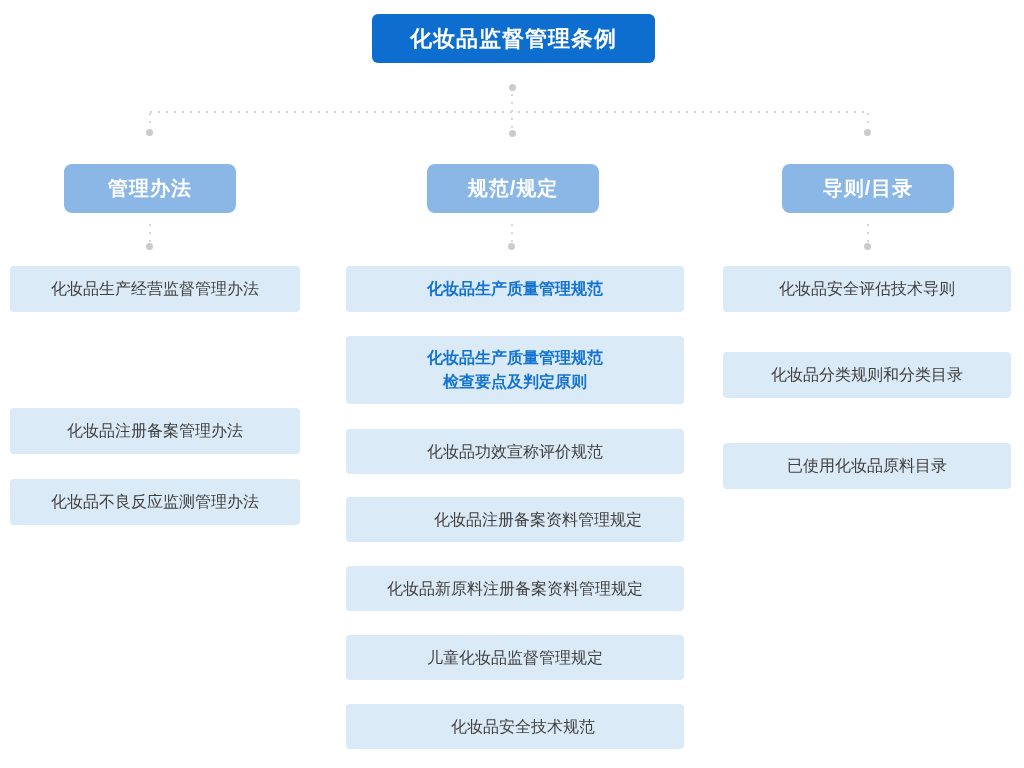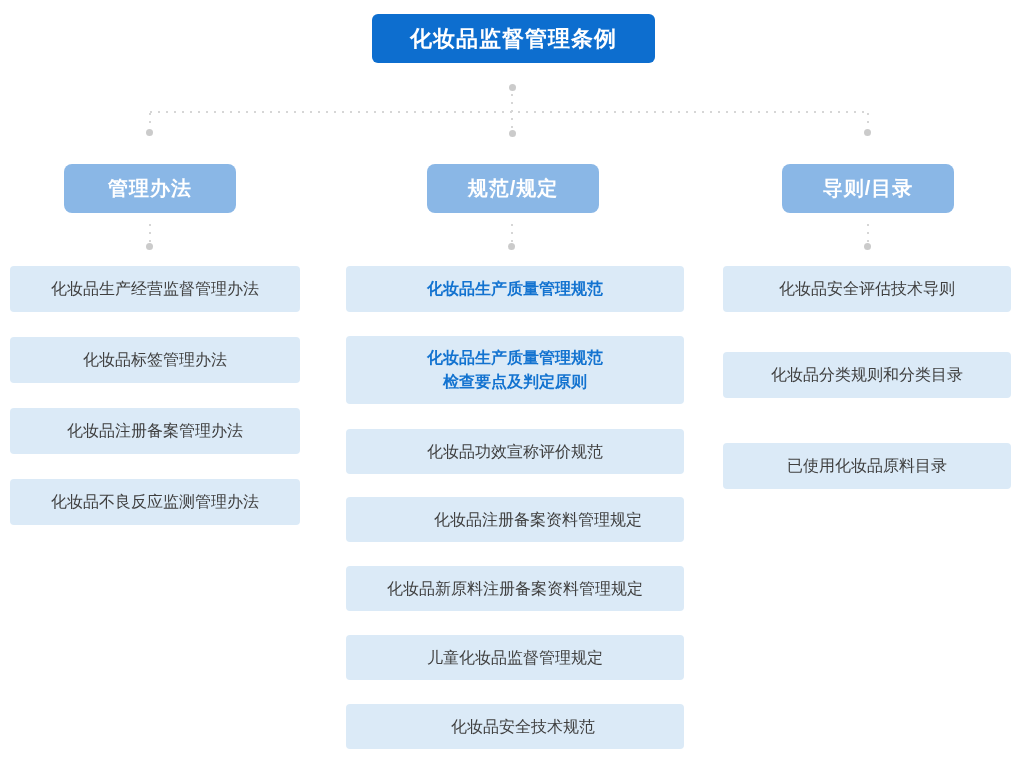--- a/index.html
+++ b/index.html
@@ -61,21 +61,20 @@
   <div class="dot-v" style="left:511px;top:224px;height:19px;"></div>
   <div class="big-dot" style="left:508px;top:243px;"></div>
   <div class="dot-v" style="left:867px;top:224px;height:19px;"></div>
   <div class="big-dot" style="left:864px;top:243px;"></div>
 
   <div class="box header-box" style="left:64px;">管理办法</div>
   <div class="box header-box" style="left:427px;">规范/规定</div>
   <div class="box header-box" style="left:782px;">导则/目录</div>
 
   <div class="box item-box col0" style="top:266px;">化妆品生产经营监督管理办法</div>
-  <div class="box item-box col0" style="top:337px;">化妆品标签管理办法</div>
   <div class="box item-box col0" style="top:408px;">化妆品注册备案管理办法</div>
   <div class="box item-box col0" style="top:479px;">化妆品不良反应监测管理办法</div>
 
   <div class="box item-box col1 highlight" style="top:266px;height:46px;">化妆品生产质量管理规范</div>
   <div class="box item-box col1 highlight" style="top:336px;height:68px;">化妆品生产质量管理规范
 检查要点及判定原则</div>
   <div class="box item-box col1" style="top:429px;">化妆品功效宣称评价规范</div>
   <div class="box item-box col1" style="top:497px;padding-left:46px;">化妆品注册备案资料管理规定</div>
   <div class="box item-box col1" style="top:566px;">化妆品新原料注册备案资料管理规定</div>
   <div class="box item-box col1" style="top:635px;">儿童化妆品监督管理规定</div>

